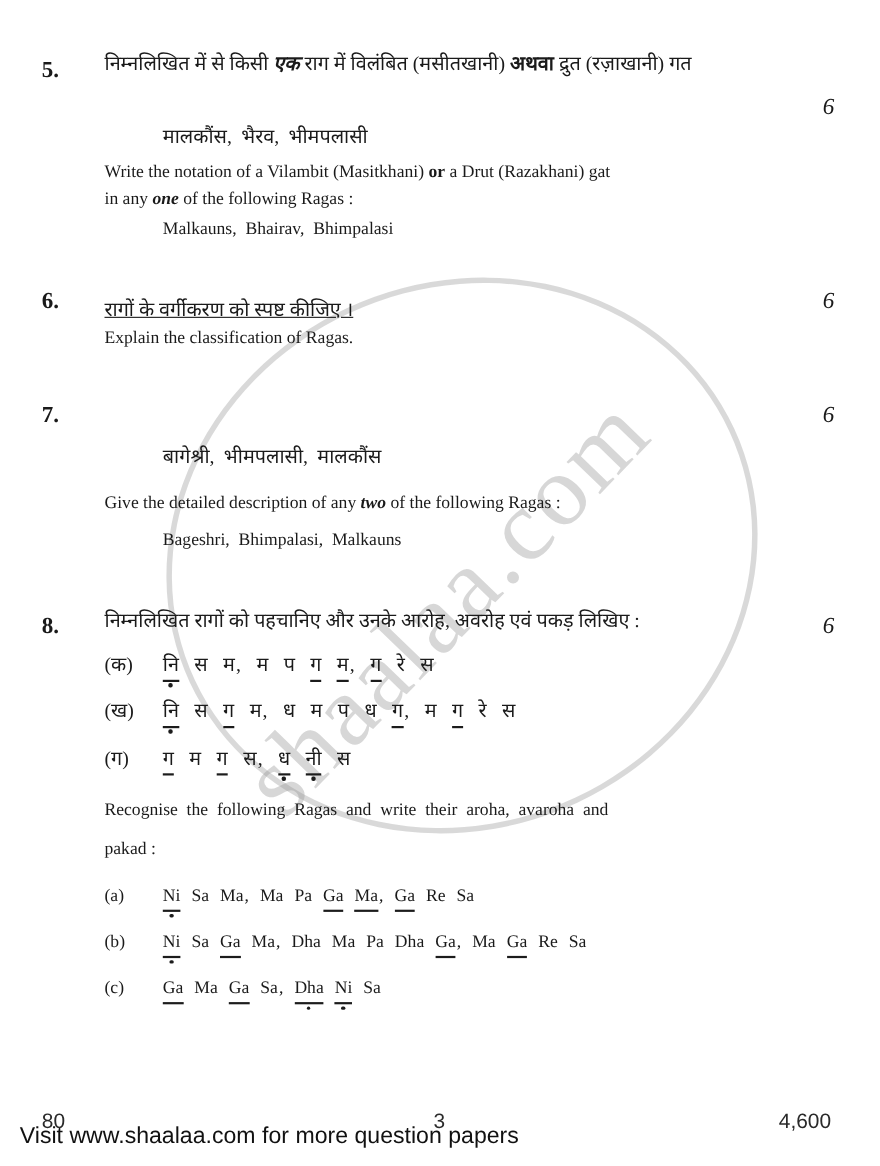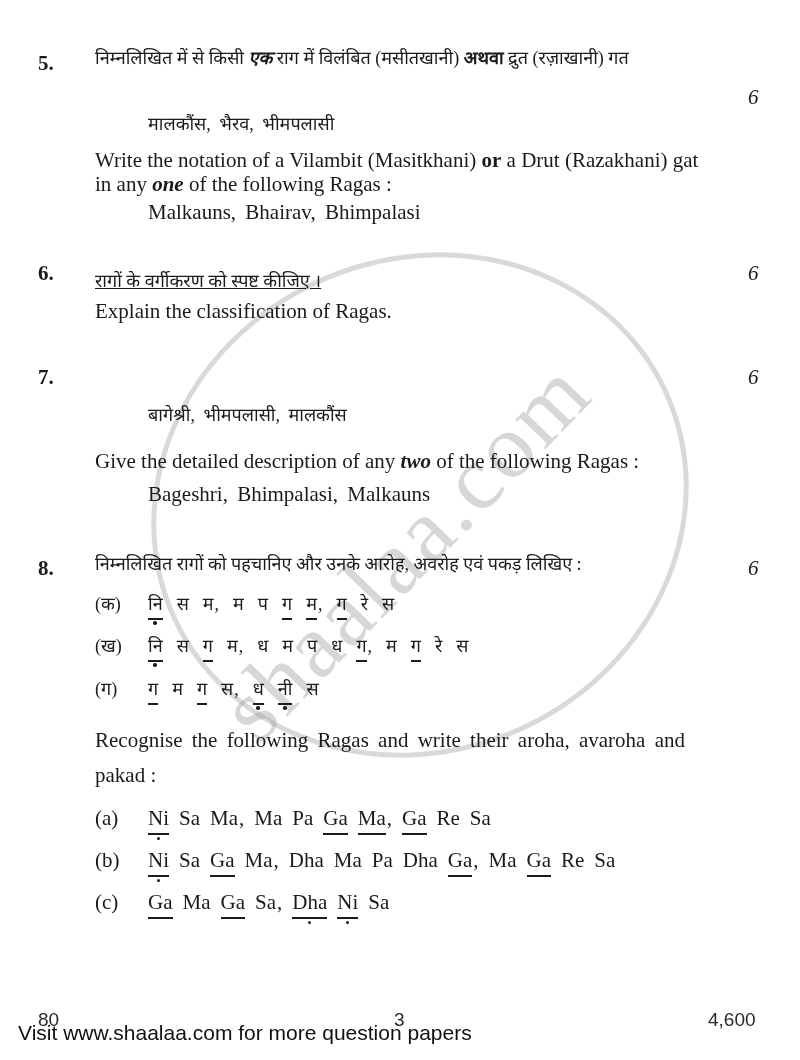--- a/index.html
+++ b/index.html
@@ -3,21 +3,21 @@
 <meta charset="utf-8">
 <style>
   html,body { margin:0; padding:0; background:#ffffff; }
   .page {
     position:relative; width:800px; height:1060px;
     background:#ffffff; overflow:hidden;
     font-family:"Liberation Serif", serif; color:#1a1a1a;
   }
   .ln { position:absolute; white-space:nowrap; line-height:1.25; }
   .dev  { font-size:18px; }
-  .eng  { font-size:21px; }
+  .eng  { font-size:16px; }
   .qnum { font-size:21px; font-weight:bold; }
   .marks{ font-size:21px; font-style:italic; }
   .b { font-weight:bold; }
   .i { font-style:italic; }
   .wide  { word-spacing:4px; }
   .just  { word-spacing:4px; }
   .f-num { font-family:"Liberation Sans", sans-serif; font-size:19px; color:#2a2a2a; }
   .banner{ font-family:"Liberation Sans", sans-serif; font-size:21px; color:#111; }
 
   

